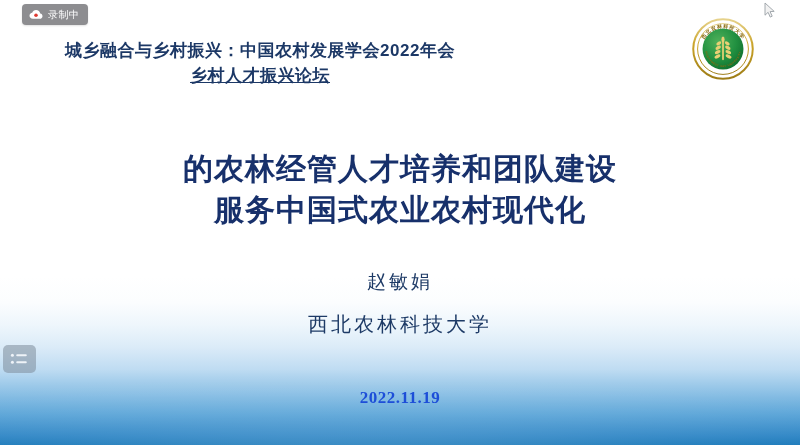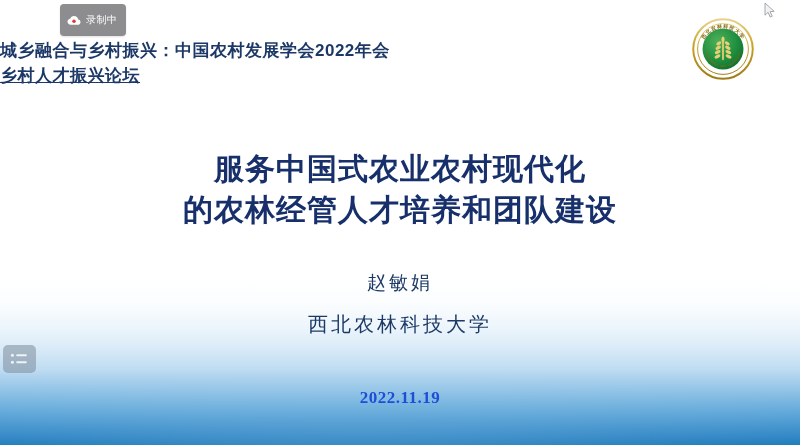--- a/index.html
+++ b/index.html
@@ -47,50 +47,49 @@
         rgba(255,255,255,0.08) 38%,
         rgba(255,255,255,0) 70%);
     pointer-events: none;
   }
 
   
   .rec-badge {
     position: absolute;
     left: 22px;
     top: 4px;
-    height: 32px;
+    height: 21px;
     padding: 0 9px 0 7px;
     display: flex;
     align-items: center;
     gap: 5px;
     background: #8d8d90;
     border-radius: 4px;
     box-shadow: 0 1px 2px rgba(0,0,0,0.12);
-    margin-left: 38px;
   }
   .rec-cloud {
     width: 14px;
     height: 11px;
     display: block;
   }
   .rec-label {
     color: #ffffff;
     font-size: 10px;
     line-height: 1;
     letter-spacing: 0.4px;
     white-space: nowrap;
   }
 
   
   .header {
     position: absolute;
     left: 0;
     right: 0;
     top: 38px;
-    text-align: left;
+    text-align: center;
     color: #1c3866;
     font-weight: bold;
     font-size: 17px;
     line-height: 25px;
     letter-spacing: 0.5px;
   }
   .header-line1 {
     display: block;
     padding-right: 280px;
   }
@@ -125,21 +124,21 @@
   .main-title span { display: block; }
 
   
   .presenter {
     position: absolute;
     left: 0;
     right: 0;
     top: 272px;
     text-align: center;
     color: #1d3a66;
-    font-family: Liberation Serif, serif;
+    font-family: Liberation Mono, monospace;
     font-size: 19px;
     line-height: 22px;
     letter-spacing: 3px;
   }
   .affiliation {
     position: absolute;
     left: 0;
     right: 0;
     top: 312px;
     text-align: center;
@@ -249,22 +248,22 @@
       <text font-size="8.2" font-weight="bold" fill="#8a6c12" letter-spacing="1.2" font-family="'Liberation Sans', sans-serif">
         <textPath href="#arcTop" startOffset="50%" text-anchor="middle">西北农林科技大学</textPath>
       </text>
       <text font-size="4.4" font-weight="bold" fill="#8a6c12" letter-spacing="0.7" font-family="'Liberation Sans', sans-serif">
         <textPath href="#arcBottom" startOffset="50%" text-anchor="middle">NORTHWEST A&amp;F UNIVERSITY</textPath>
       </text>
     </svg>
   </div>
 
   <div class="main-title">
+    <span>的农林经管人才培养和团队建设</span>
     <span>服务中国式农业农村现代化</span>
-    <span>的农林经管人才培养和团队建设</span>
   </div>
 
   <div class="presenter">赵敏娟</div>
   <div class="affiliation">西北农林科技大学</div>
 
   <div class="date">2022.11.19</div>
 
   <div class="menu-button">
     <svg width="19" height="14" viewBox="0 0 19 14" xmlns="http://www.w3.org/2000/svg">
       <circle cx="2.4" cy="3.2" r="1.5" fill="#eef3f8"></circle>

